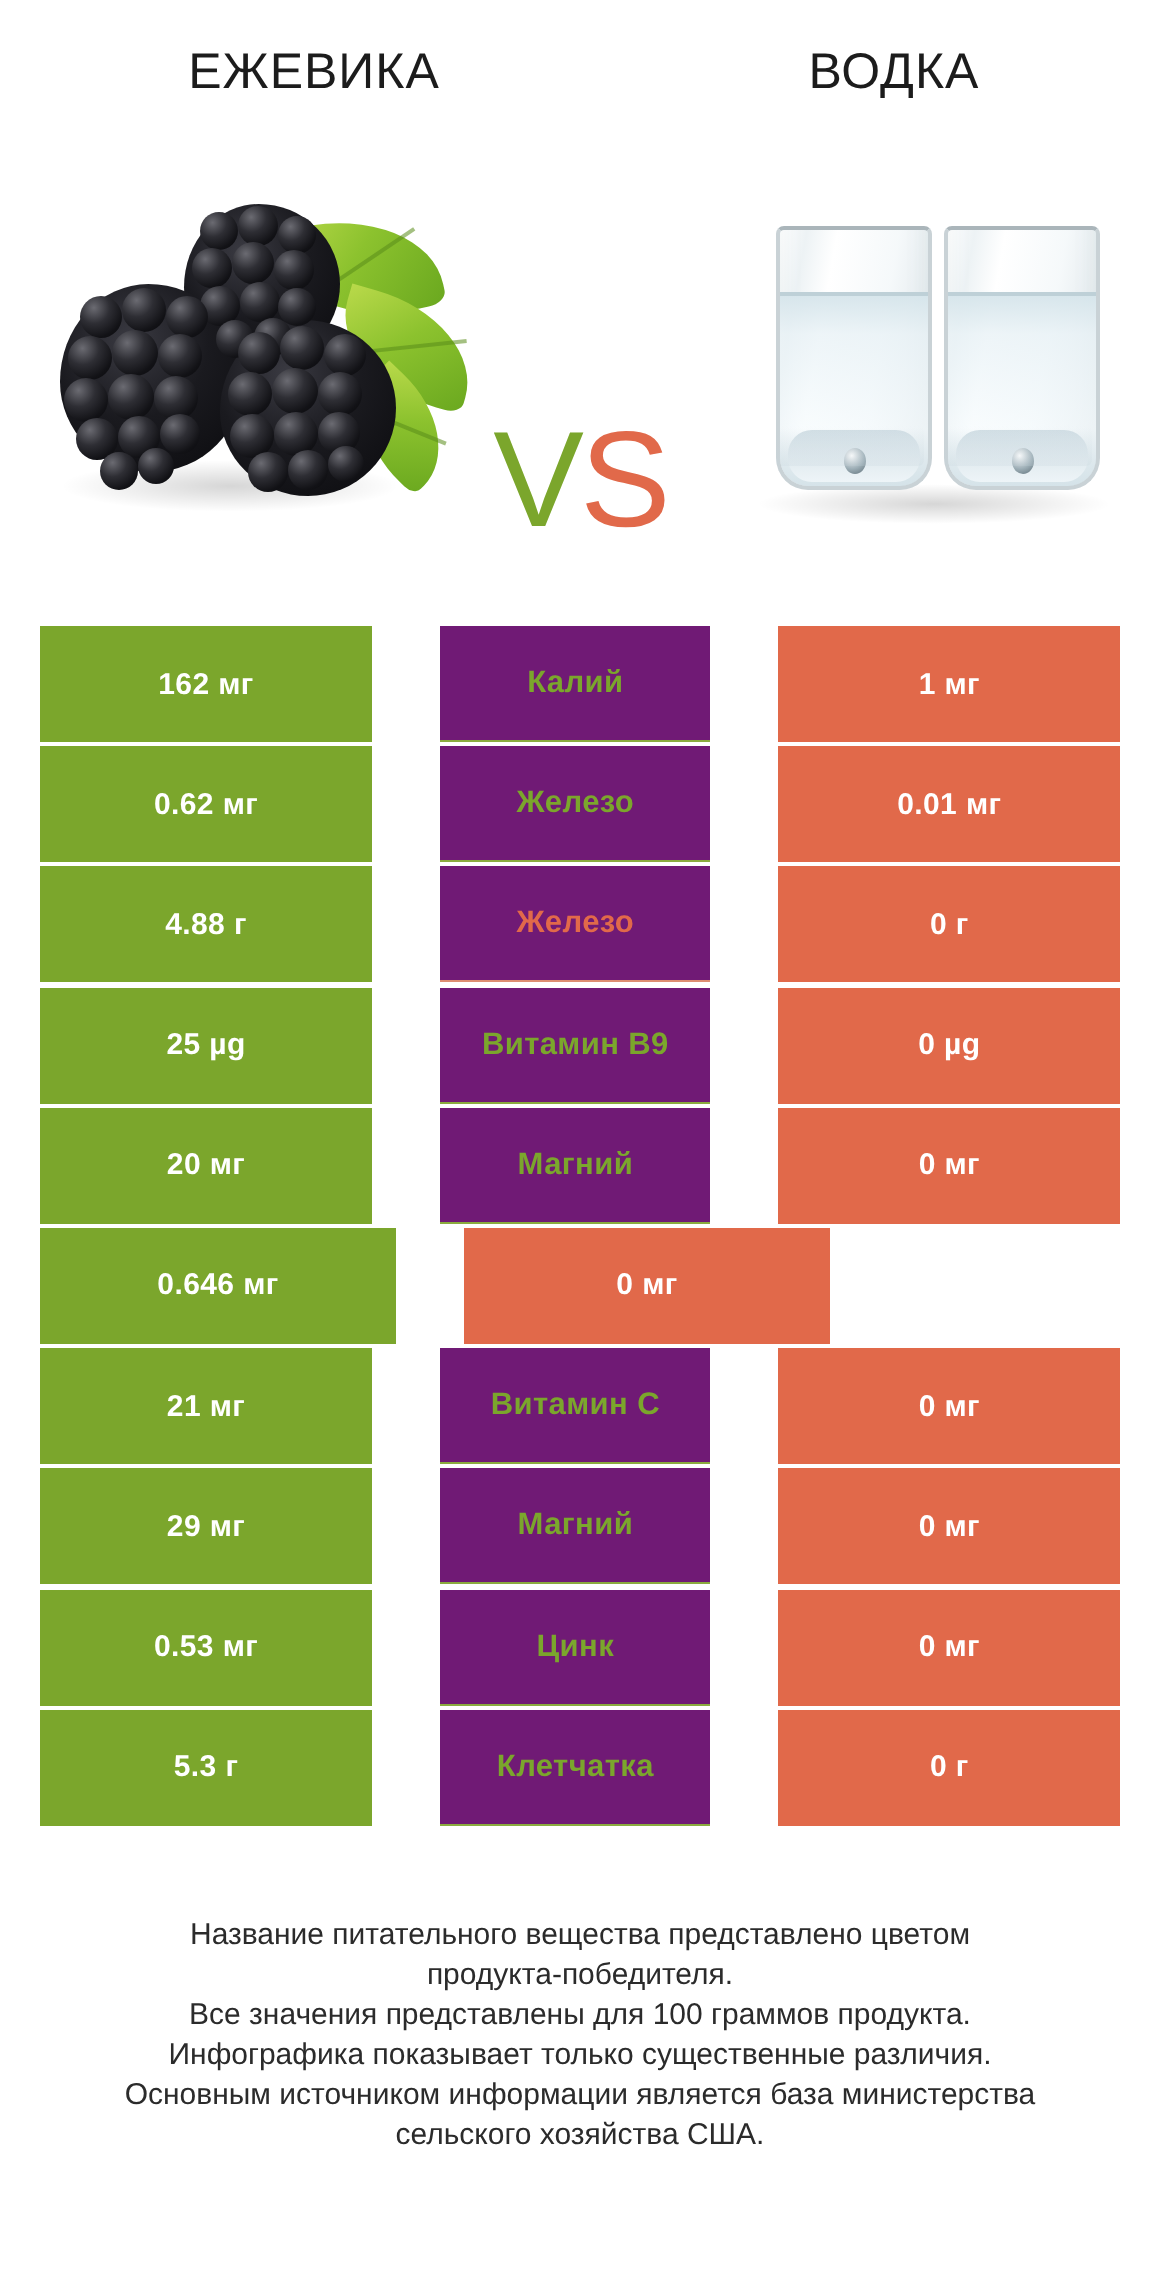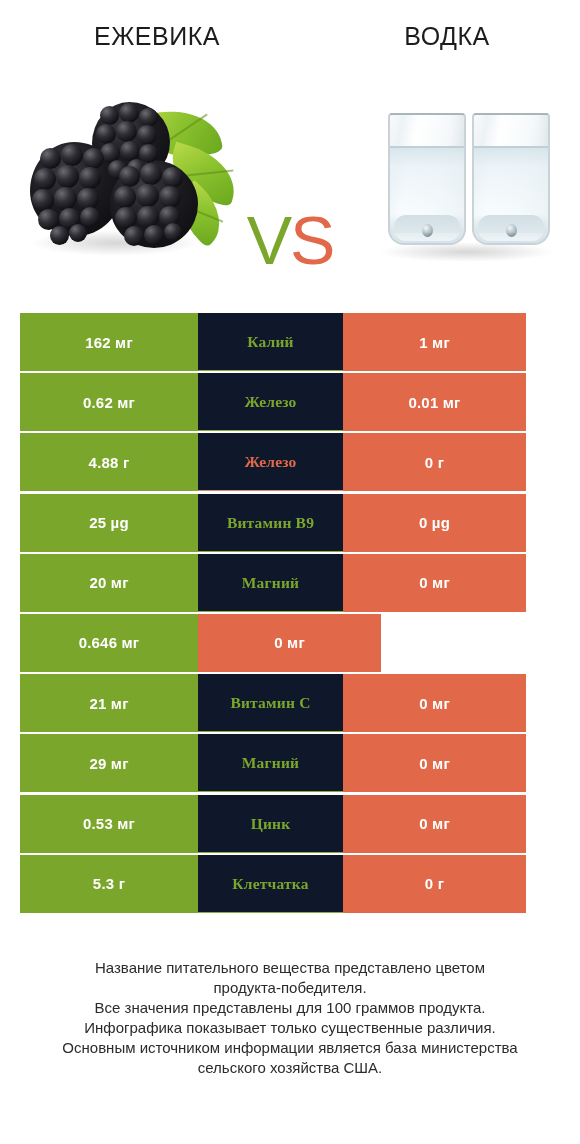--- a/index.html
+++ b/index.html
@@ -182,38 +182,38 @@
   .table {
     position: absolute;
     left: 20px;
     top: 313px;
     width: 540px;
   }
   .row {
     display: flex;
     height: 58px;
     margin-bottom: 2.2px;
+    gap: 34px;
   }
   .cell {
     display: flex;
     align-items: center;
     justify-content: center;
     box-sizing: border-box;
   }
   .cell-left {
     width: 178px;
     background: #7BA62C;
     color: #ffffff;
   }
   .cell-mid {
     width: 145px;
-    background: #0f172a;
+    background: #701a75;
     border-top: 1px solid transparent;
     border-bottom: 1px solid #8aab3e;
-    font-family: Liberation Serif, serif;
   }
   .cell-mid.loser-sugar {
     border-bottom-color: #dd8e72;
   }
   .cell-right {
     width: 183px;
     background: #E1694A;
     color: #ffffff;
   }
   .val {

